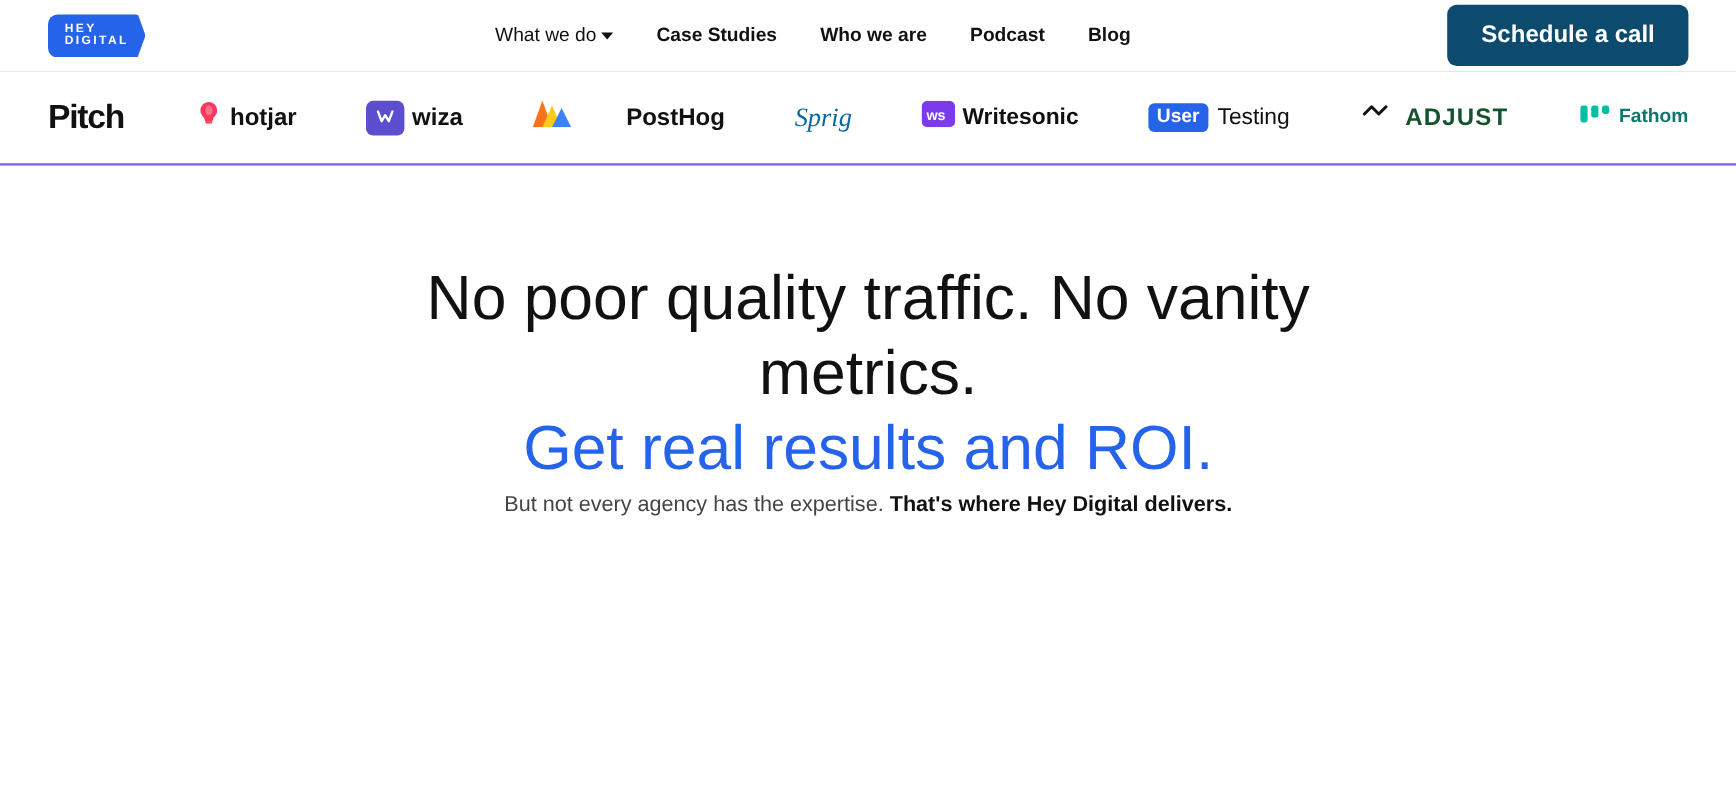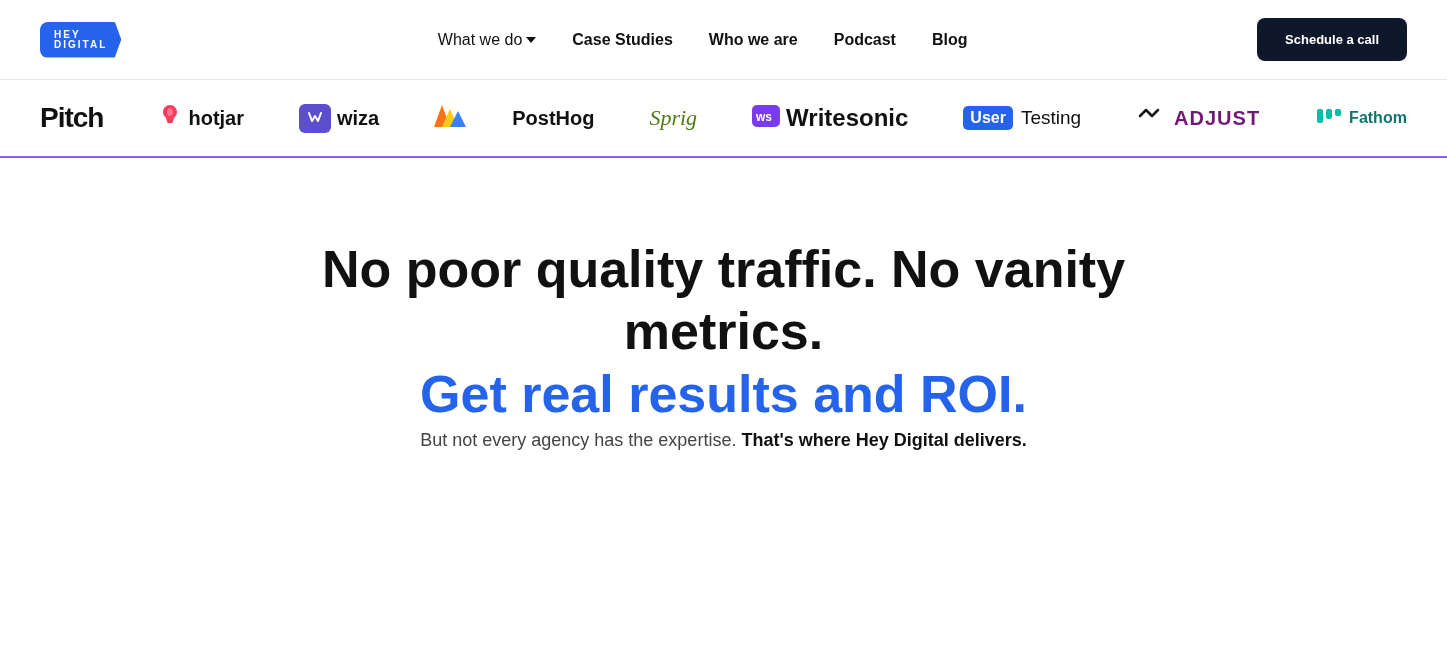--- a/index.html
+++ b/index.html
@@ -4,21 +4,21 @@
   <style>
     * { margin: 0; padding: 0; box-sizing: border-box; }
     body { font-family: -apple-system, BlinkMacSystemFont, 'Segoe UI', Helvetica, Arial, sans-serif; background: #fff; color: #111; }
 
     
     nav {
       display: flex;
       align-items: center;
       justify-content: space-between;
       padding: 0 40px;
-      height: 80px;
+      height: 60px;
       border-bottom: 1px solid #e8e8e8;
     }
     .nav-logo {
       background: #2563eb;
       color: #fff;
       font-weight: 900;
       font-size: 22px;
       padding: 8px 14px;
       border-radius: 8px;
       clip-path: polygon(0 0, 92% 0, 100% 50%, 92% 100%, 0 100%);
@@ -55,26 +55,26 @@
       color: #111;
     }
     .chevron-down {
       width: 0; height: 0;
       border-left: 5px solid transparent;
       border-right: 5px solid transparent;
       border-top: 6px solid #111;
       display: inline-block;
     }
     .nav-cta {
-      background: #0f172a;
+      background: #0c4a6e;
       color: #fff;
       border: none;
       padding: 14px 28px;
       border-radius: 8px;
-      font-size: 13px;
+      font-size: 20px;
       font-weight: 600;
       cursor: pointer;
       white-space: nowrap;
     }
 
     
     .logo-bar {
       display: flex;
       align-items: center;
       justify-content: space-between;
@@ -89,37 +89,37 @@
       font-weight: 700;
       color: #111;
       white-space: nowrap;
     }
 
     
     .icon-hotjar { color: #fd3a5c; font-size: 22px; }
     
     .icon-wiza { background: #5b4fcf; color: #fff; border-radius: 6px; padding: 2px 5px; font-size: 14px; font-weight: 800; }
     
-    .logo-sprig { font-family: Georgia, serif; font-style: italic; font-weight: 400; font-size: 22px; color: #4d7c0f; }
-    
-    .logo-adjust { font-size: 20px; font-weight: 800; letter-spacing: 1px; color: #701a75; }
+    .logo-sprig { font-family: Georgia, serif; font-style: italic; font-weight: 400; font-size: 22px; color: #0369a1; }
+    
+    .logo-adjust { font-size: 20px; font-weight: 800; letter-spacing: 1px; color: #14532d; }
     .logo-fathom { color: #0f766e; font-size: 16px; font-weight: 700; }
 
     
     .hero {
       display: flex;
       flex-direction: column;
       align-items: center;
       justify-content: center;
       text-align: center;
       padding: 80px 40px 60px;
     }
     .hero-headline {
       font-size: 52px;
-      font-weight: 700;
+      font-weight: 400;
       line-height: 1.2;
       color: #111;
       max-width: 860px;
     }
     .hero-headline-blue {
       color: #2563eb;
       display: block;
     }
     .hero-sub {
       margin-top: 28px;
@@ -215,21 +215,21 @@
         <rect width="28" height="22" rx="5" fill="url(#ws-grad)"></rect>
         <text x="4" y="16" font-size="12" font-weight="800" fill="#fff">ws</text>
         <defs>
           <linearGradient id="ws-grad" x1="0" y1="0" x2="28" y2="22">
             <stop offset="0%" stop-color="#7c3aed"></stop>
             <stop offset="100%" stop-color="#2563eb"></stop>
           </linearGradient>
         </defs>
       </svg>
     </span>
-    <span style="font-weight:600; font-size:24px;">Writesonic</span>
+    <span style="font-weight:600; font-size:19px;">Writesonic</span>
   </div>
 
   <div class="logo-item">
     <span style="background:#2563eb; color:#fff; border-radius:5px; padding:3px 7px; font-size:16px; font-weight:800; margin-right:2px;">User</span>
     <span style="font-weight:500; font-size:19px;">Testing</span>
   </div>
 
   <div class="logo-item">
     <span style="margin-right:4px;">
       <svg width="28" height="22" viewBox="0 0 28 22" fill="none">

